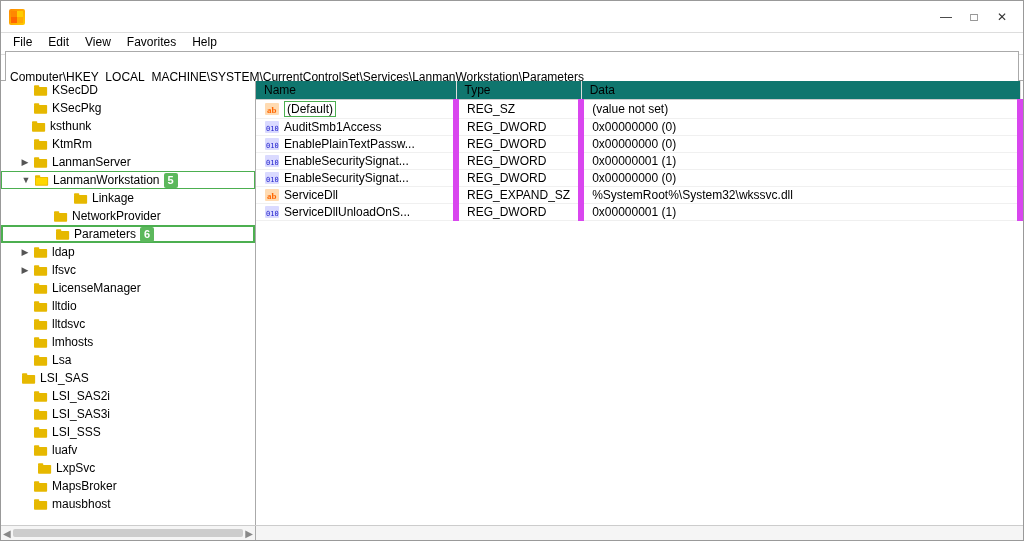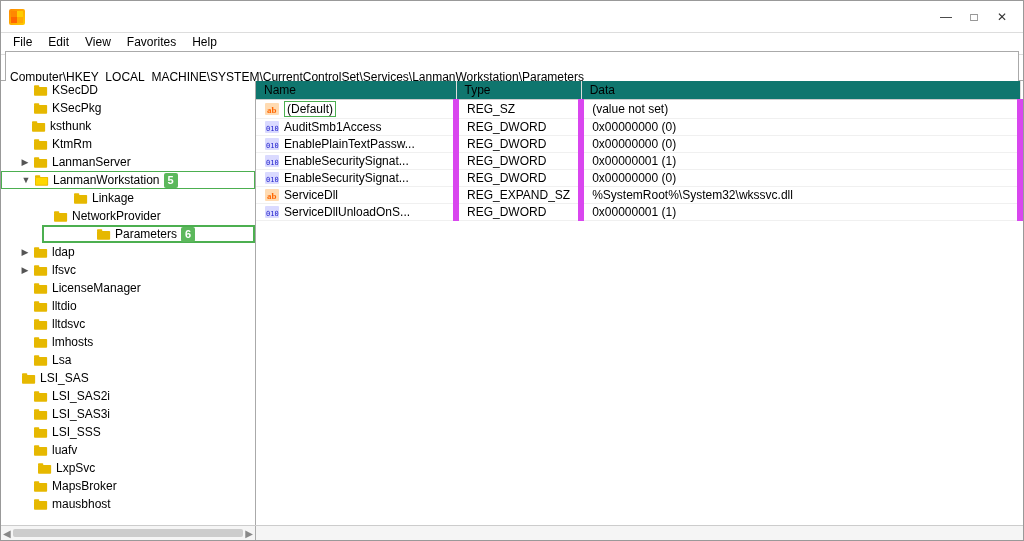--- a/index.html
+++ b/index.html
@@ -347,21 +347,21 @@
           <div class="expand-btn"></div>
           <div class="folder-icon">
             <svg class="folder-svg" viewBox="0 0 16 13" fill="none">
               <rect x="0" y="3" width="15" height="10" rx="1" fill="#E6B800"></rect>
               <rect x="0" y="1" width="6" height="3" rx="1" fill="#E6B800"></rect>
             </svg>
           </div>
           <span class="tree-label">NetworkProvider</span>
         </div>
 
-        <div class="tree-item" style="padding-left:36px; border:2px solid #4caf50; background:#fff;margin-left:41px;">
+        <div class="tree-item" style="padding-left:36px; border:2px solid #4caf50; background:#fff;">
           <div class="expand-btn"></div>
           <div class="folder-icon">
             <svg class="folder-svg" viewBox="0 0 16 13" fill="none">
               <rect x="0" y="3" width="15" height="10" rx="1" fill="#E6B800"></rect>
               <rect x="0" y="1" width="6" height="3" rx="1" fill="#E6B800"></rect>
             </svg>
           </div>
           <span class="tree-label">Parameters</span>
           <span class="badge">6</span>
         </div>

